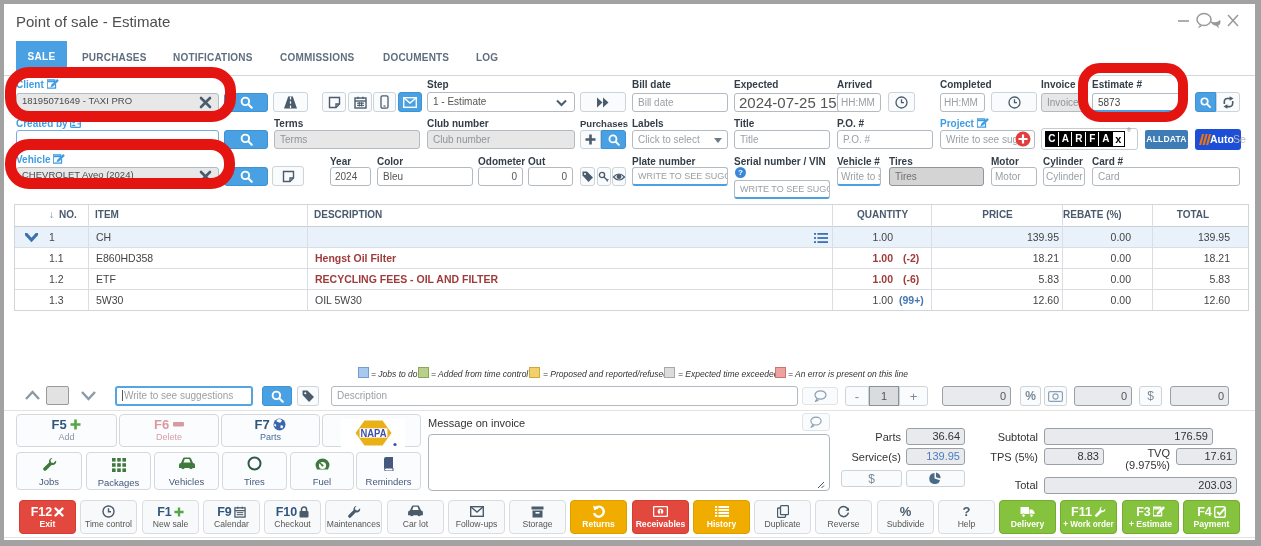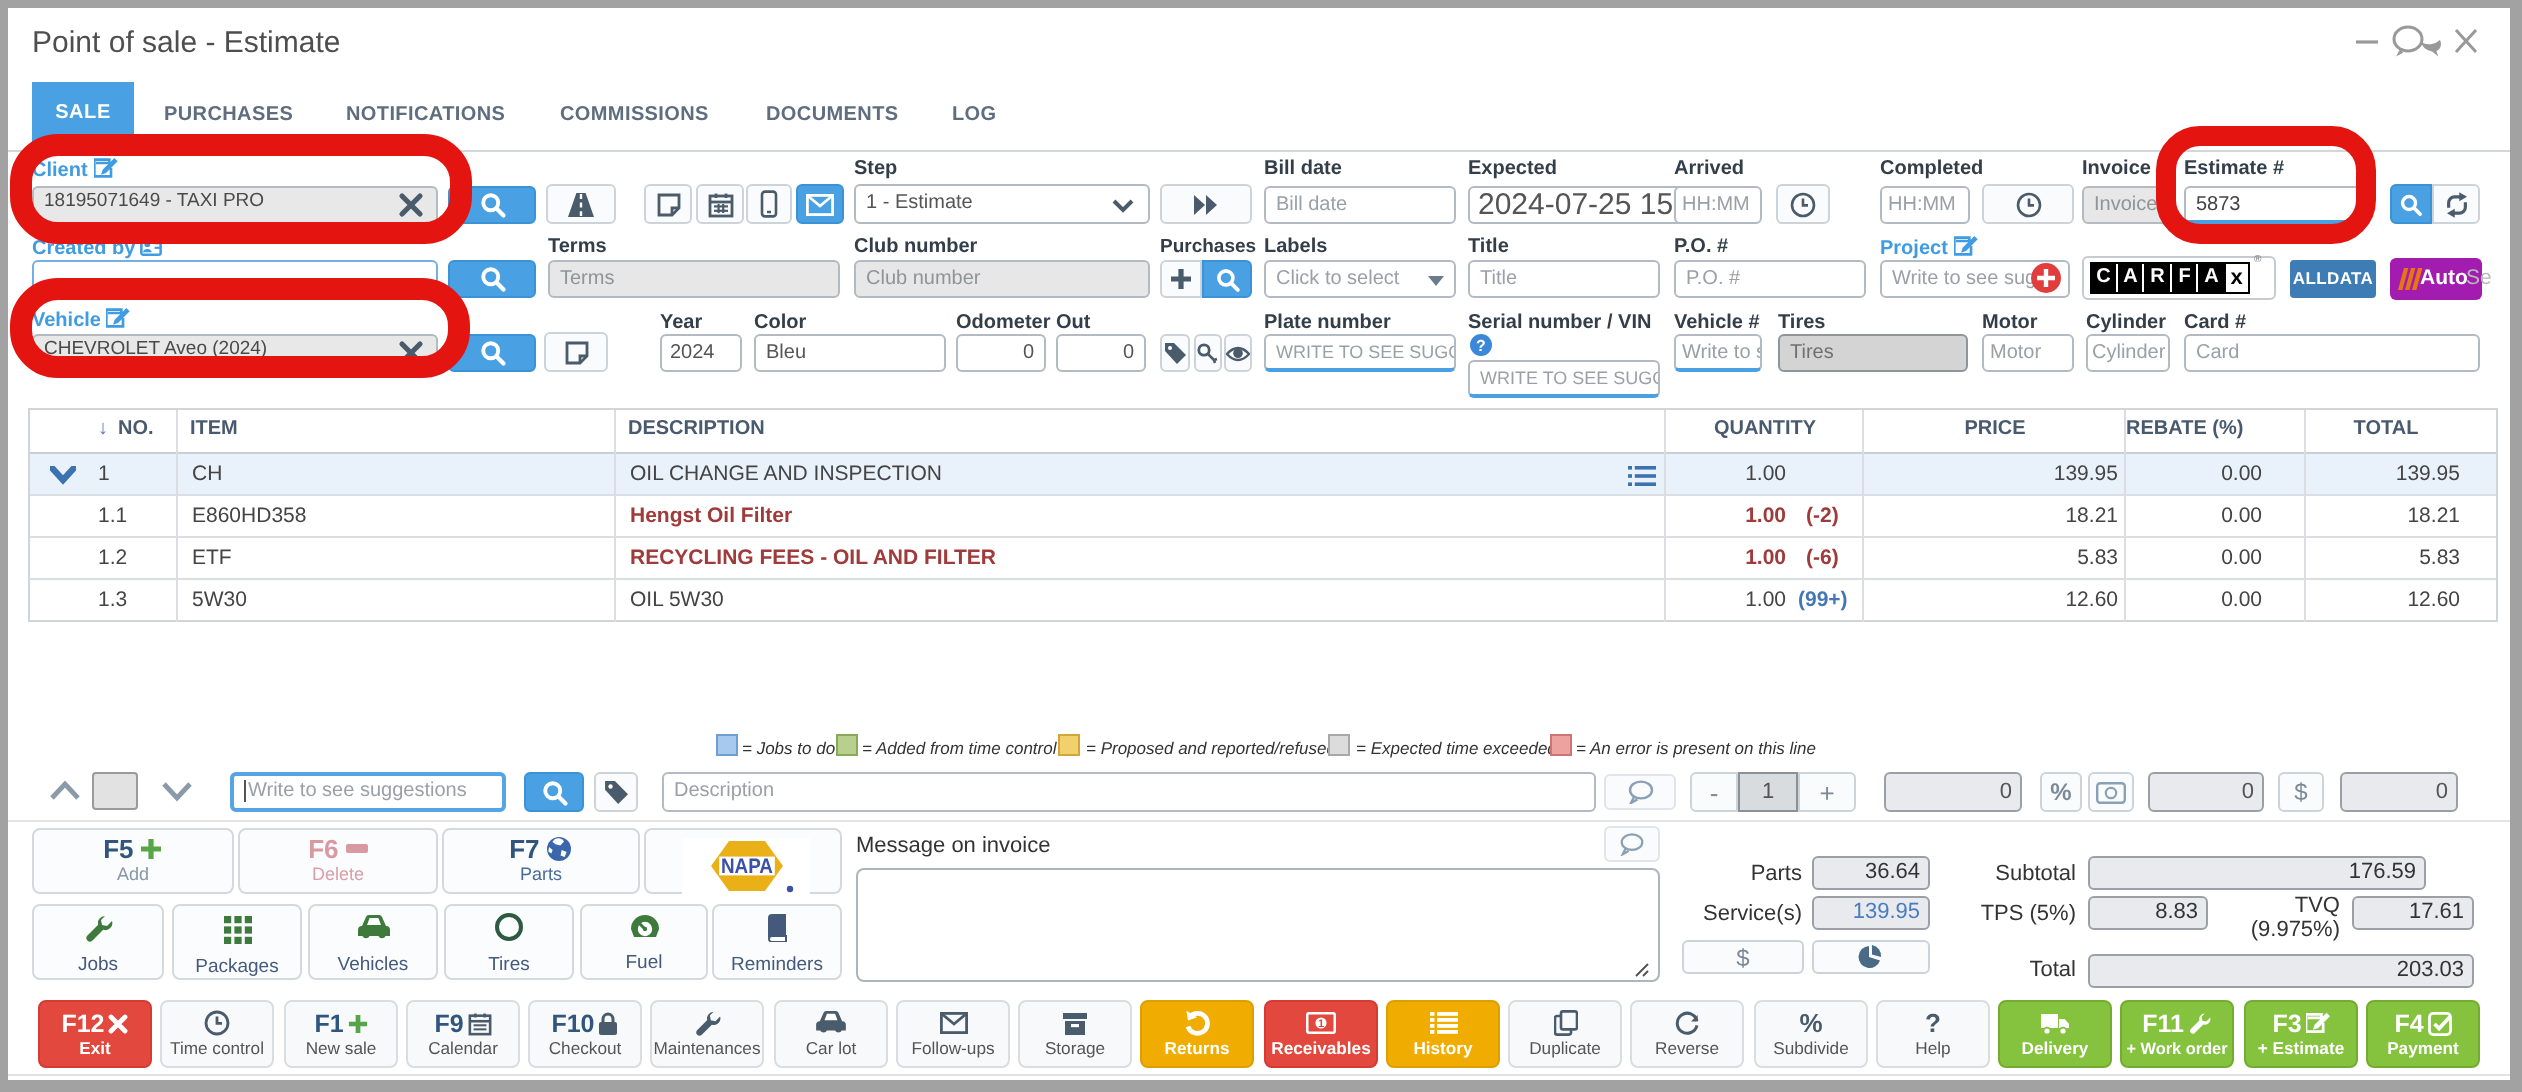--- a/index.html
+++ b/index.html
@@ -205,21 +205,21 @@
 <span style="flex:1;background:#000;color:#fff;font-weight:bold;font-size:10px;text-align:center;line-height:14px;border-right:1px solid #fff">A</span>
 <span style="flex:1;background:#000;color:#fff;font-weight:bold;font-size:10px;text-align:center;line-height:14px;border-right:1px solid #fff">R</span>
 <span style="flex:1;background:#000;color:#fff;font-weight:bold;font-size:10px;text-align:center;line-height:14px;border-right:1px solid #fff">F</span>
 <span style="flex:1;background:#000;color:#fff;font-weight:bold;font-size:10px;text-align:center;line-height:14px">A</span>
 <span style="flex:1;background:#fff;color:#000;font-weight:bold;font-size:11px;text-align:center;line-height:14px">x</span>
 </div>
 <div class="ab" style="left:1127px;top:127px;font-size:5px;color:#777">®</div>
 
 <div class="ab" style="left:1145px;top:130px;width:43px;height:19px;background:#3e7cb6;border-radius:2px;color:#fff;font-weight:bold;font-size:8.5px;text-align:center;line-height:19px;letter-spacing:.2px">ALLDATA</div>
 
-<div class="ab" style="left:1195px;top:129px;width:46px;height:21px;background:#a21caf;border-radius:3px">
+<div class="ab" style="left:1195px;top:129px;width:46px;height:21px;background:#1d4ed8;border-radius:3px">
 <svg style="position:absolute;left:4px;top:5px" width="12" height="11" viewBox="0 0 12 11">
       <path d="M3 0 h2.2 L2.2 11 H0z" fill="#e87511"></path>
       <path d="M6.5 0 h2.2 L5.7 11 H3.5z" fill="#e87511"></path>
       <path d="M10 0 h2.2 L9.2 11 H7z" fill="#e87511"></path>
     </svg>
 <span style="position:absolute;left:15px;top:4px;color:#fff;font-weight:bold;font-size:10.5px">Auto</span>
     <span style="position:absolute;left:38px;top:4px;color:#b9b9b9;font-weight:normal;font-size:10.5px">Se</span>
 </div>
 
 <div class="lb bl" style="left:16px;top:154px">Vehicle <svg width="12" height="10" viewBox="0 0 14 12" style="vertical-align:-1px">
@@ -307,21 +307,20 @@
 <div class="ab" style="left:817px;top:0;width:1px;height:106px;background:#dadee2"></div>
 <div class="ab" style="left:916px;top:0;width:1px;height:106px;background:#dadee2"></div>
 <div class="ab" style="left:1047px;top:0;width:1px;height:106px;background:#dadee2"></div>
 <div class="ab" style="left:1137px;top:0;width:1px;height:106px;background:#dadee2"></div>
 <svg class="ab" style="left:10px;top:28px" width="13" height="10" viewBox="0 0 13 10">
       <path d="M1 1 L6.5 7 L12 1" fill="none" stroke="#3c72b0" stroke-width="3.2" stroke-linecap="round"></path>
     </svg>
 <div class="ab" style="left:0;top:22px;width:1233px;height:21px;font-size:10.5px;color:#444;line-height:21px">
 <span class="ab" style="left:34px">1</span>
       <span class="ab" style="left:81px">CH</span>
-      <span class="ab" style="left:300px">OIL CHANGE AND INSPECTION</span>
 <svg class="ab" style="left:799px;top:6px" width="14" height="10" viewBox="0 0 14 10">
         <g fill="#3c72b0">
           <rect x="0" y="0" width="2" height="1.8"></rect>
           <rect x="3.4" y="0" width="10.6" height="1.8"></rect>
           <rect x="0" y="4.1" width="2" height="1.8"></rect>
           <rect x="3.4" y="4.1" width="10.6" height="1.8"></rect>
           <rect x="0" y="8.2" width="2" height="1.8"></rect>
           <rect x="3.4" y="8.2" width="10.6" height="1.8"></rect>
         </g>
       </svg>

